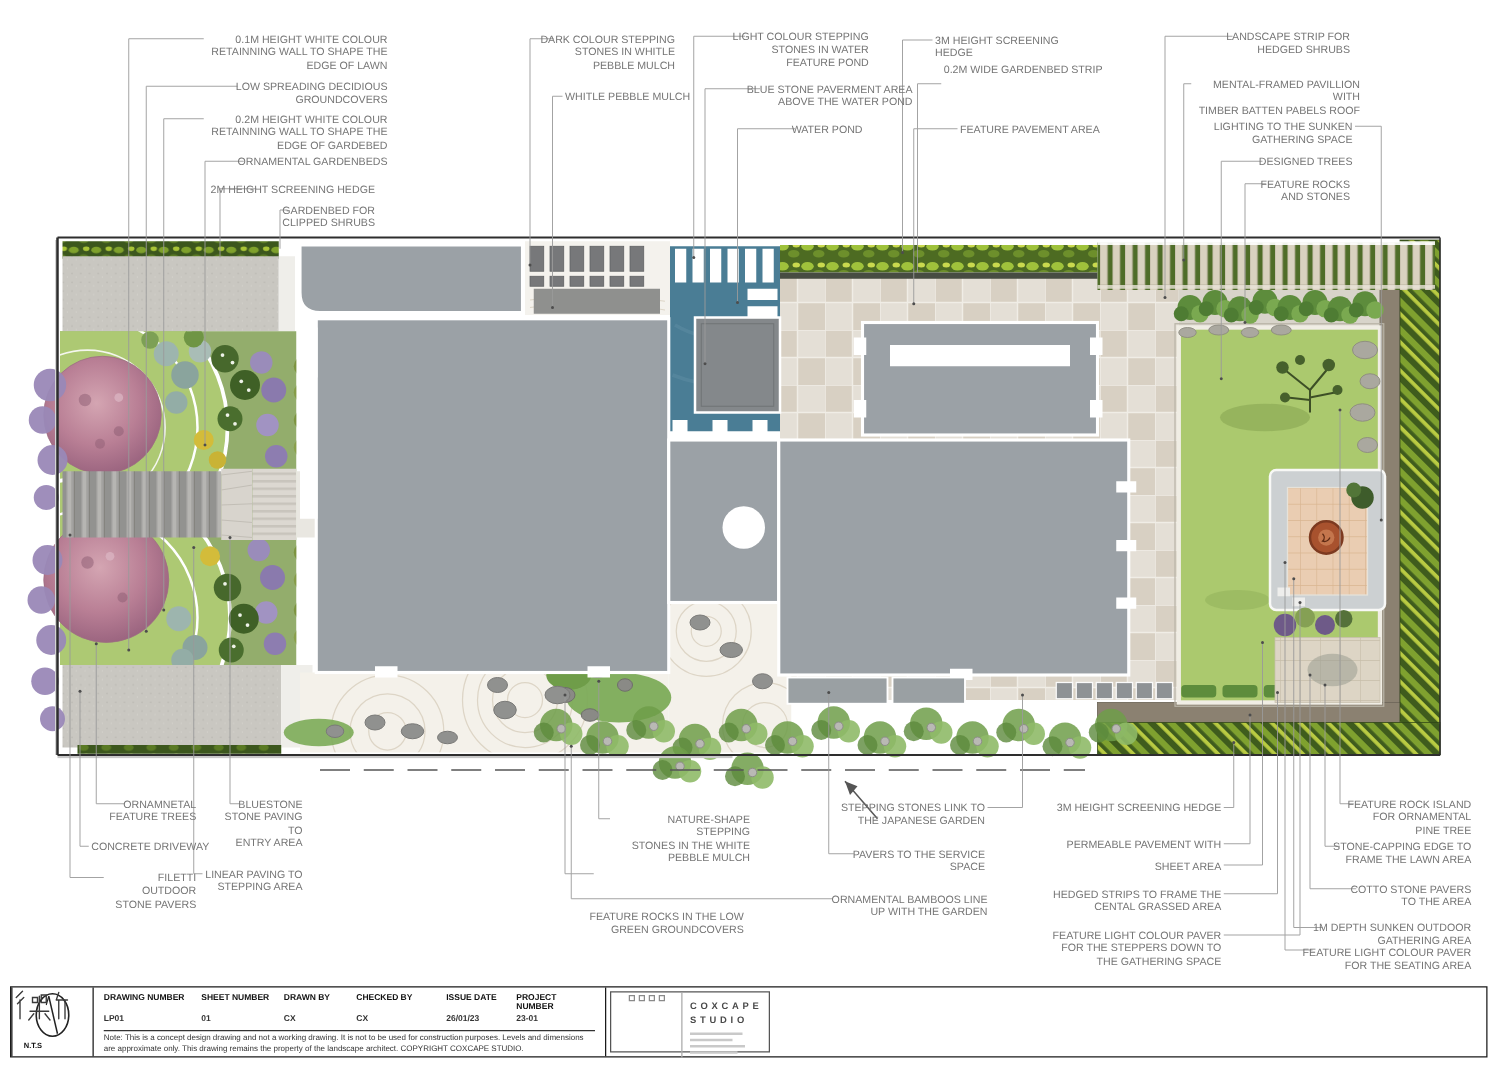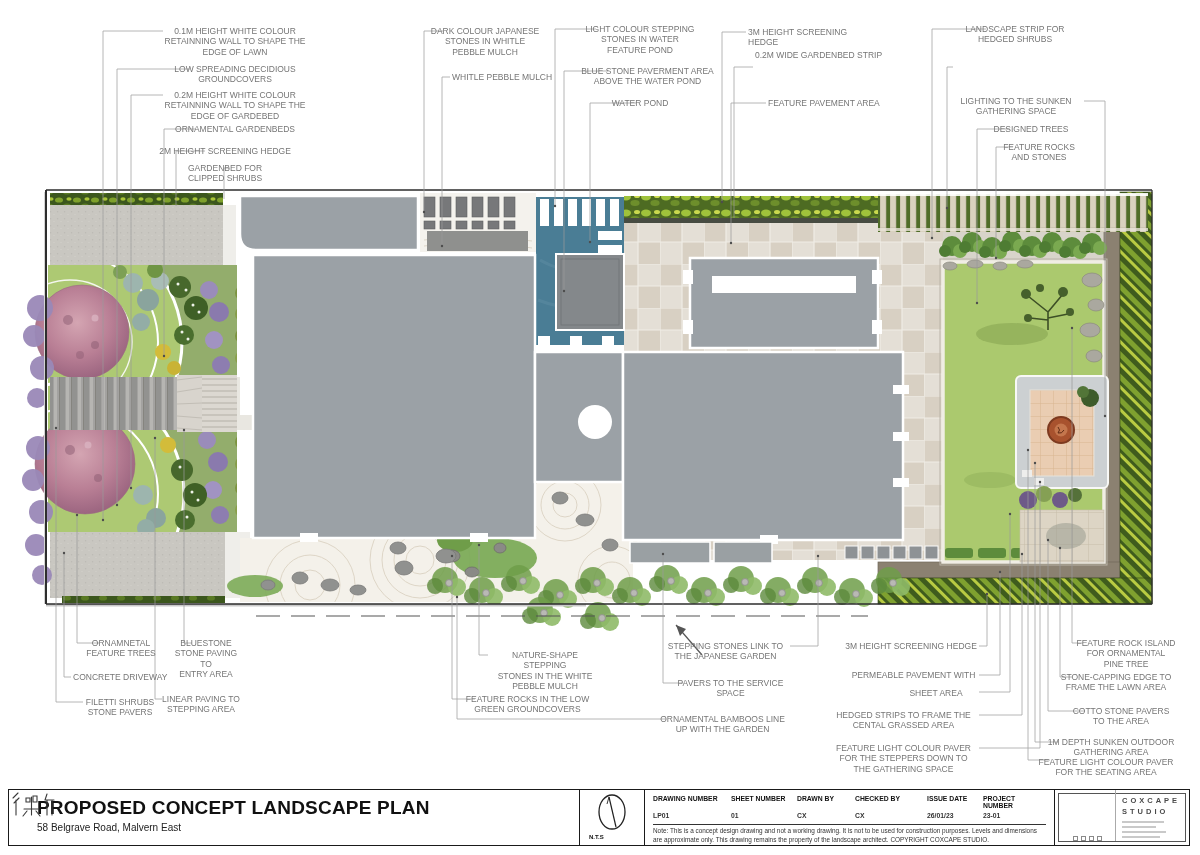--- a/index.html
+++ b/index.html
@@ -1,37 +1,37 @@
 <!DOCTYPE html>
 <html><head>
 <meta charset="utf-8">
 <style>
   html,body{margin:0;padding:0;background:#ffffff;}
   #sheet{position:relative;width:1200px;height:855px;background:#ffffff;overflow:hidden;
          font-family:"Liberation Sans","DejaVu Sans",sans-serif;}
   svg{position:absolute;left:0;top:0;}
   .callout{position:absolute;font-size:8.5px;line-height:1.22;color:#757575;
            white-space:pre-line;letter-spacing:0px;}
-  .ar{text-align:center;} .al{text-align:left;}
+  .ar{text-align:right;} .al{text-align:left;}
   
   .titlebar{position:absolute;left:8px;top:789px;width:1182px;height:57px;
             border:1.6px solid #1a1a1a;display:flex;box-sizing:border-box;background:#fff;}
   .tb-title{width:570px;box-sizing:border-box;padding:7px 0 0 28px;}
   .tb-title h1{margin:0;font-size:19px;font-weight:bold;color:#111;letter-spacing:.2px;}
   .tb-title .addr{margin-top:3px;font-size:10px;color:#222;}
   .tb-nts{width:65px;box-sizing:border-box;border-left:1.2px solid #1a1a1a;position:relative;}
   .tb-nts .nts-label{position:absolute;left:9px;bottom:5px;font-size:6px;font-weight:bold;color:#111;}
   .tb-table{width:410px;box-sizing:border-box;border-left:1.2px solid #1a1a1a;padding:5px 8px 0 8px;}
   .tb-grid{display:grid;grid-template-columns:78px 66px 58px 72px 56px 62px;column-gap:0;}
   .tb-grid .lbl{font-size:6.8px;font-weight:bold;color:#111;padding-bottom:3px;}
   .tb-grid .val{font-size:6.8px;font-weight:bold;color:#333;padding-bottom:3px;}
   .tb-note{border-top:1px solid #333;margin-top:2px;padding-top:2px;font-size:6.4px;
            line-height:1.4;color:#333;}
   .tb-logo{width:135px;box-sizing:border-box;border-left:1.2px solid #1a1a1a;padding:3px;}
-  .logo-box{border:1px solid #555;height:100%;box-sizing:border-box;display:flex;align-items:flex-end;}
+  .logo-box{border:1px solid #555;height:100%;box-sizing:border-box;display:flex;align-items:flex-start;}
   .logo-left{width:56px;display:flex;flex-direction:column;align-items:center;justify-content:center;}
   .logo-sq{display:flex;gap:3px;margin-top:2px;}
   .logo-sq span{display:block;width:5px;height:5px;border:1px solid #8a8a8a;box-sizing:border-box;}
   .logo-right{flex:1;border-left:1px solid #aaa;padding:5px 0 0 6px;}
   .logo-name{font-size:7.5px;font-weight:bold;letter-spacing:3px;color:#4a4a4a;line-height:1.5;}
   .logo-addr{margin-top:4px;}
   .logo-addr div{height:2px;background:#c9c9c9;margin-bottom:3px;}
   .la1{width:42px;} .la2{width:34px;} .la3{width:44px;} .la4{width:38px;}
 </style>
 </head>
@@ -523,54 +523,56 @@
 EDGE OF LAWN</div>
 <div class="callout ar" style="left:160px;top:64px;width:150px">LOW SPREADING DECIDIOUS
 GROUNDCOVERS</div>
 <div class="callout ar" style="left:160px;top:90px;width:150px">0.2M HEIGHT WHITE COLOUR
 RETAINNING WALL TO SHAPE THE
 EDGE OF GARDEBED</div>
 <div class="callout ar" style="left:160px;top:124px;width:150px">ORNAMENTAL GARDENBEDS</div>
 <div class="callout ar" style="left:150px;top:146px;width:150px">2M HEIGHT SCREENING HEDGE</div>
 <div class="callout ar" style="left:150px;top:163px;width:150px">GARDENBED FOR
 CLIPPED SHRUBS</div>
-<div class="callout ar" style="left:430px;top:26px;width:110px">DARK COLOUR JAPANESE
+<div class="callout ar" style="left:430px;top:26px;width:110px">DARK COLOUR STEPPING
 STONES IN WHITLE
 PEBBLE MULCH</div>
 <div class="callout al" style="left:452px;top:72px;width:120px">WHITLE PEBBLE MULCH</div>
 <div class="callout ar" style="left:585px;top:24px;width:110px">LIGHT COLOUR STEPPING
 STONES IN WATER
 FEATURE POND</div>
 <div class="callout ar" style="left:565px;top:66px;width:165px">BLUE STONE PAVERMENT AREA
 ABOVE THE WATER POND</div>
 <div class="callout ar" style="left:590px;top:98px;width:100px">WATER POND</div>
 <div class="callout al" style="left:748px;top:27px;width:130px">3M HEIGHT SCREENING HEDGE</div>
 <div class="callout al" style="left:755px;top:50px;width:135px">0.2M WIDE GARDENBED STRIP</div>
 <div class="callout al" style="left:768px;top:98px;width:120px">FEATURE PAVEMENT AREA</div>
 <div class="callout ar" style="left:950px;top:24px;width:130px">LANDSCAPE STRIP FOR
 HEDGED SHRUBS</div>
+<div class="callout ar" style="left:953px;top:62px;width:135px">MENTAL-FRAMED PAVILLION WITH
+TIMBER BATTEN PABELS ROOF</div>
 <div class="callout ar" style="left:950px;top:96px;width:132px">LIGHTING TO THE SUNKEN
 GATHERING SPACE</div>
 <div class="callout ar" style="left:980px;top:124px;width:102px">DESIGNED TREES</div>
 <div class="callout ar" style="left:998px;top:142px;width:82px">FEATURE ROCKS
 AND STONES</div>
 <div class="callout ar" style="left:85px;top:638px;width:72px">ORNAMNETAL
 FEATURE TREES</div>
 <div class="callout al" style="left:73px;top:672px;width:120px">CONCRETE DRIVEWAY</div>
-<div class="callout ar" style="left:83px;top:697px;width:74px">FILETTI SHRUBS
+<div class="callout ar" style="left:83px;top:697px;width:74px">FILETTI OUTDOOR
 STONE PAVERS</div>
 <div class="callout ar" style="left:170px;top:638px;width:72px">BLUESTONE
 STONE PAVING TO
 ENTRY AREA</div>
 <div class="callout ar" style="left:160px;top:694px;width:82px">LINEAR PAVING TO
 STEPPING AREA</div>
 <div class="callout ar" style="left:490px;top:650px;width:110px">NATURE-SHAPE STEPPING
 STONES IN THE WHITE
 PEBBLE MULCH</div>
-<div class="callout ar" style="left:460px;top:694px;width:135px">FEATURE ROCKS IN THE LOW
+<div class="callout ar" style="left:460px;top:728px;width:135px">FEATURE ROCKS IN THE LOW
 GREEN GROUNDCOVERS</div>
 <div class="callout ar" style="left:663px;top:641px;width:125px">STEPPING STONES LINK TO
 THE JAPANESE GARDEN</div>
 <div class="callout ar" style="left:673px;top:678px;width:115px">PAVERS TO THE SERVICE
 SPACE</div>
 <div class="callout ar" style="left:655px;top:714px;width:135px">ORNAMENTAL BAMBOOS LINE
 UP WITH THE GARDEN</div>
 <div class="callout ar" style="left:845px;top:641px;width:132px">3M HEIGHT SCREENING HEDGE</div>
 <div class="callout ar" style="left:850px;top:670px;width:127px">PERMEABLE PAVEMENT WITH</div>
 <div class="callout ar" style="left:895px;top:688px;width:82px">SHEET AREA</div>
@@ -585,24 +587,20 @@
 <div class="callout ar" style="left:1055px;top:672px;width:122px">STONE-CAPPING EDGE TO
 FRAME THE LAWN AREA</div>
 <div class="callout ar" style="left:1065px;top:706px;width:112px">COTTO STONE PAVERS
 TO THE AREA</div>
 <div class="callout ar" style="left:1045px;top:737px;width:132px">1M DEPTH SUNKEN OUTDOOR
 GATHERING AREA</div>
 <div class="callout ar" style="left:1035px;top:757px;width:142px">FEATURE LIGHT COLOUR PAVER
 FOR THE SEATING AREA</div>
 
 <div class="titlebar">
-  <div class="tb-title">
-    <h1>PROPOSED CONCEPT LANDSCAPE PLAN</h1>
-    <div class="addr">58 Belgrave Road, Malvern East</div>
-  </div>
   <div class="tb-nts">
     <svg width="62" height="44" style="position:absolute;left:1px;top:2px">
       <ellipse cx="31" cy="20" rx="13" ry="17" fill="none" stroke="#222" stroke-width="1.3"></ellipse>
       <line x1="28" y1="5" x2="35" y2="35" stroke="#222" stroke-width="1.2"></line>
       <line x1="28" y1="5" x2="26" y2="12" stroke="#222" stroke-width="0.9"></line>
     </svg>
     <span class="nts-label">N.T.S</span>
   </div>
   <div class="tb-table">
     <div class="tb-grid">

